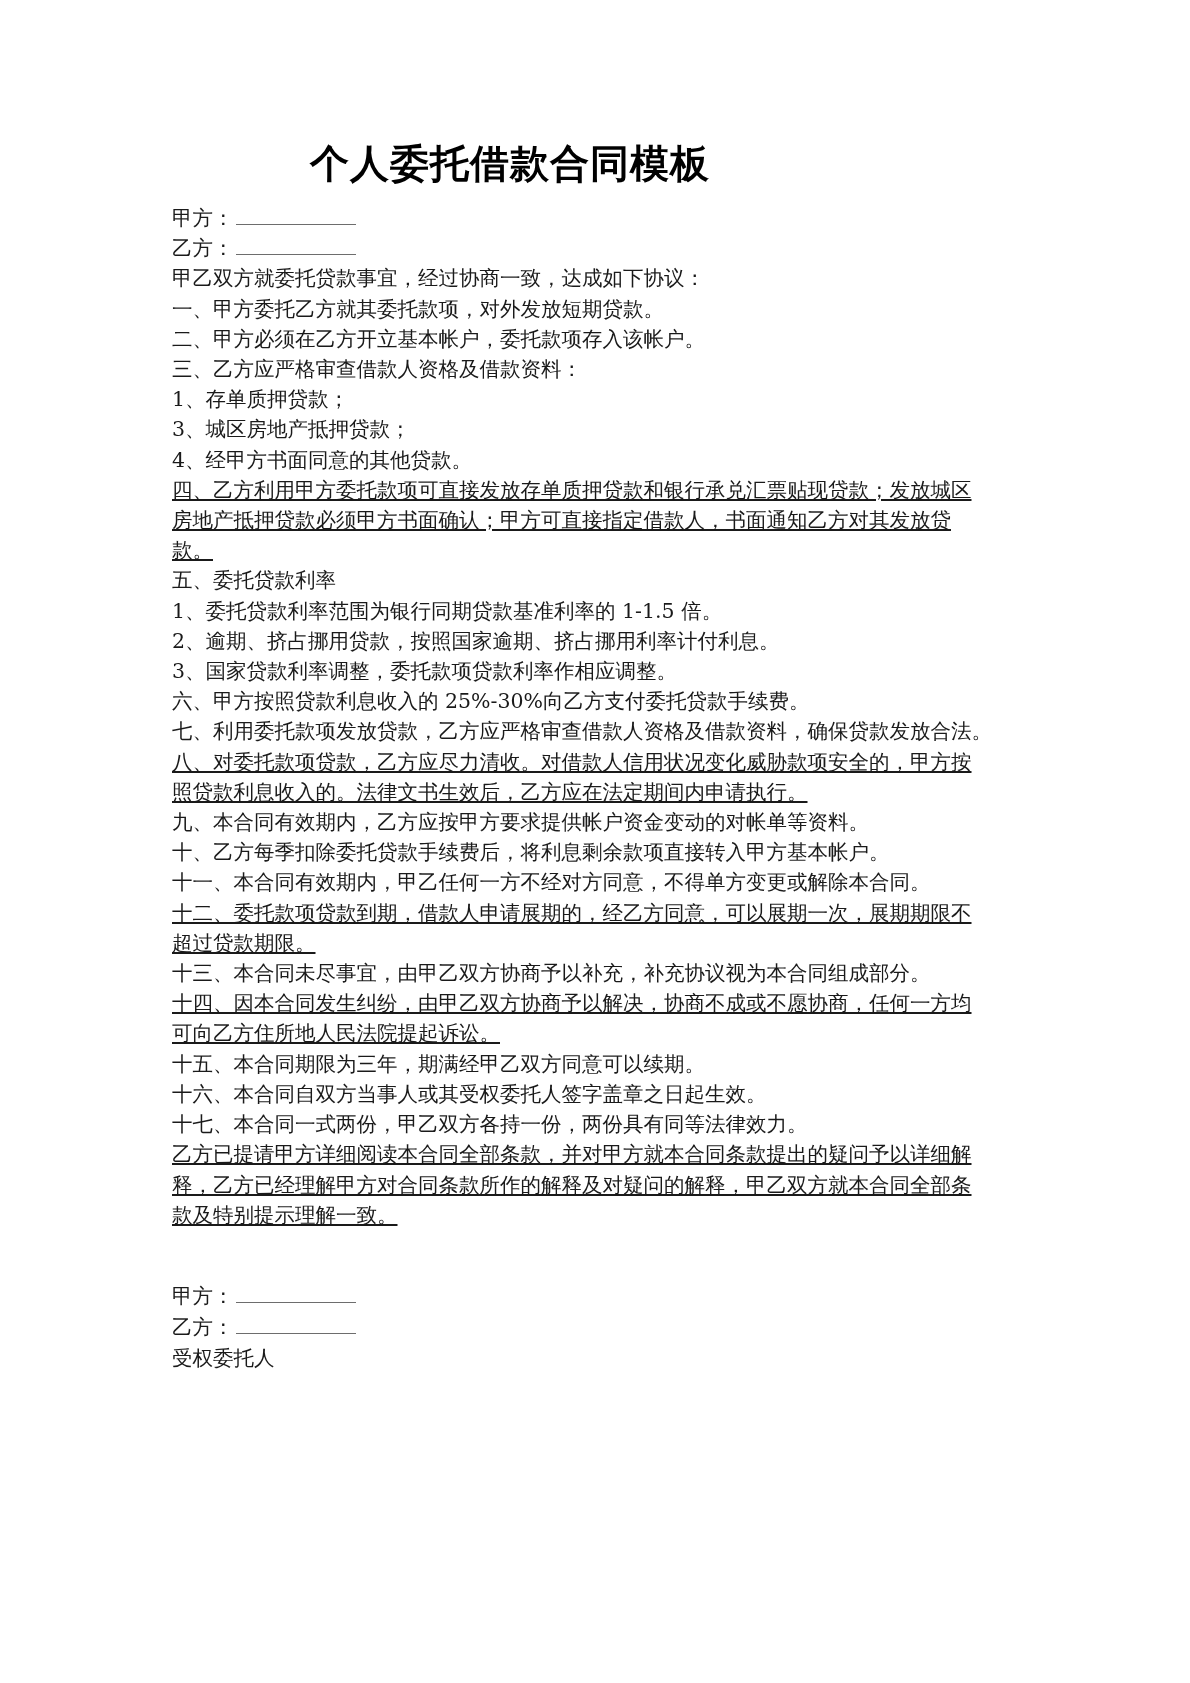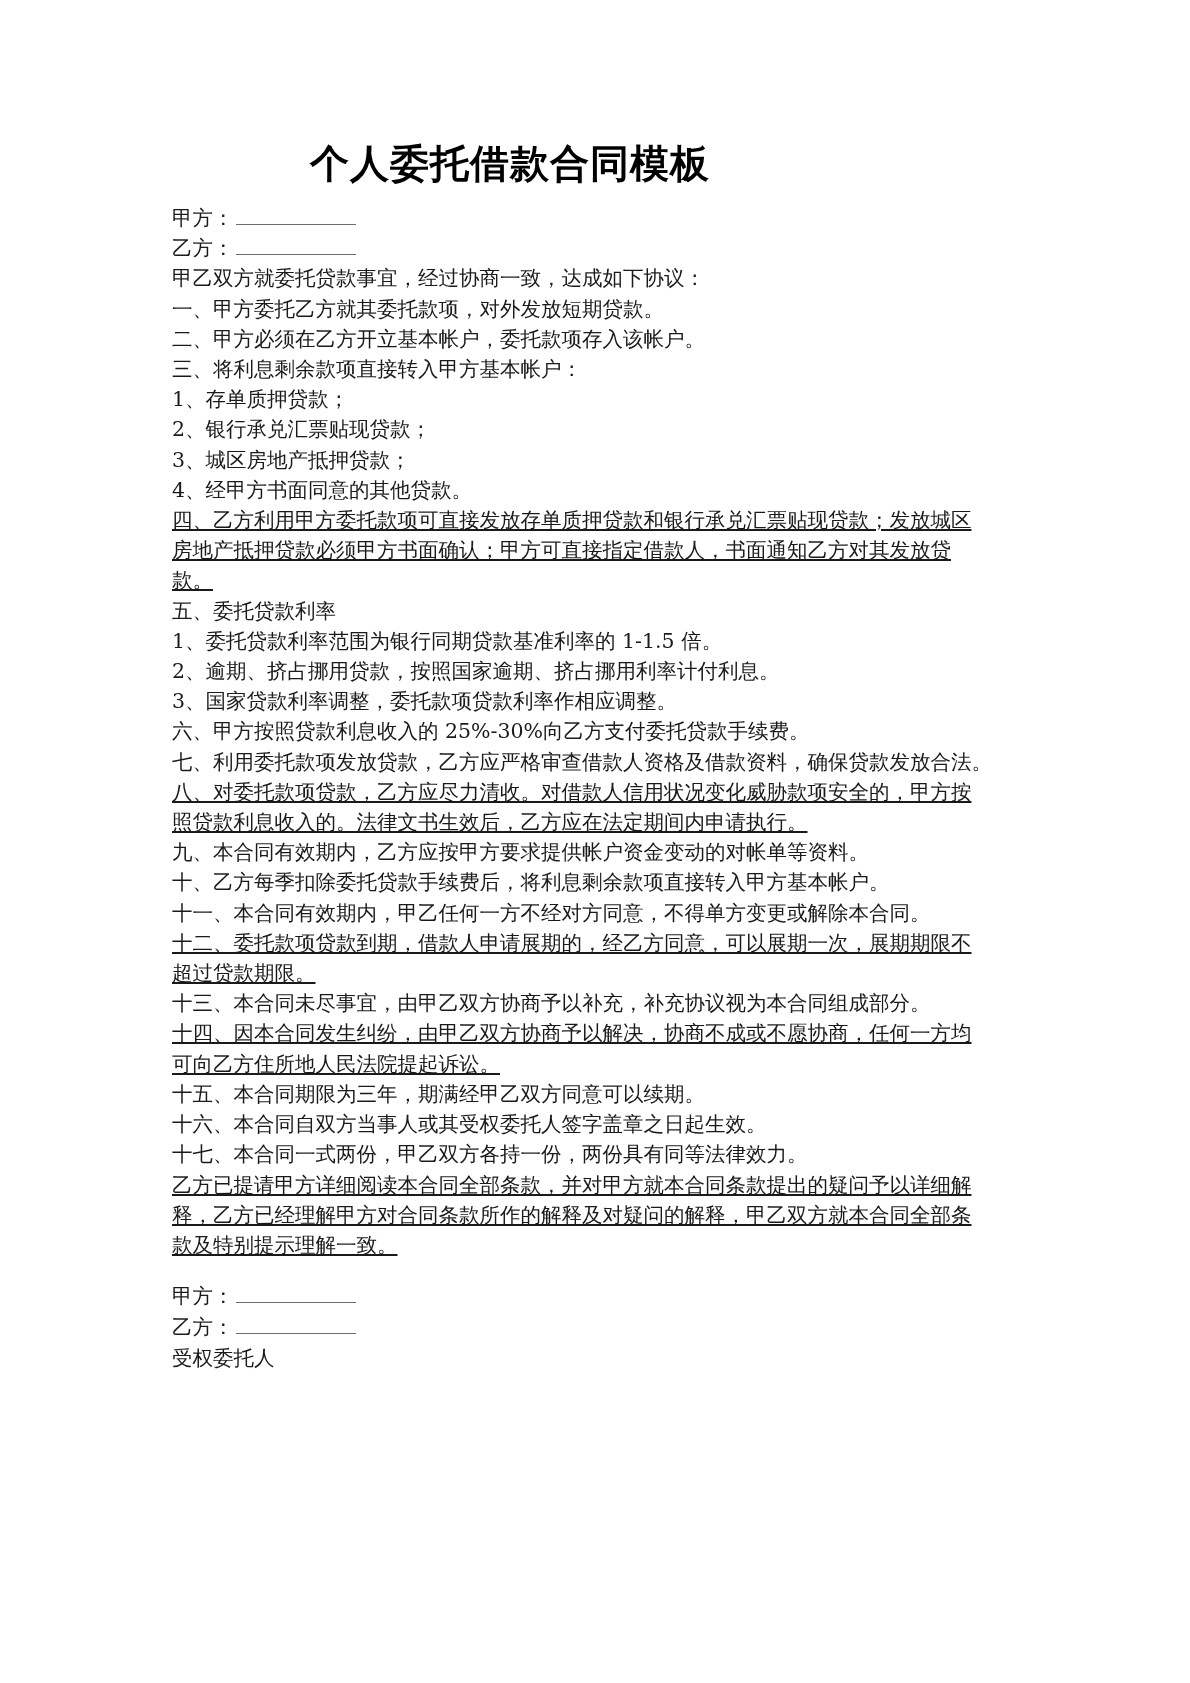--- a/index.html
+++ b/index.html
@@ -80,23 +80,22 @@
   <div class="body-block">
 
     <div class="line"><span>甲方：</span><span class="blank-fill"></span></div>
 
     <div class="line"><span>乙方：</span><span class="blank-fill"></span></div>
 
     <div class="line">甲乙双方就委托贷款事宜，经过协商一致，达成如下协议：</div>
 
     <div class="line">一、甲方委托乙方就其委托款项，对外发放短期贷款。</div>
     <div class="line">二、甲方必须在乙方开立基本帐户，委托款项存入该帐户。</div>
-    <div class="line">三、将利息剩余款项直接转入甲方基本帐户：</div>
+    <div class="line">三、乙方应严格审查借款人资格及借款资料：</div>
     <div class="line">1、存单质押贷款；</div>
-    <div class="line">2、银行承兑汇票贴现贷款；</div>
     <div class="line">3、城区房地产抵押贷款；</div>
     <div class="line">4、经甲方书面同意的其他贷款。</div>
     <div class="line wrap">四、乙方利用甲方委托款项可直接发放存单质押贷款和银行承兑汇票贴现贷款；发放城区房地产抵押贷款必须甲方书面确认；甲方可直接指定借款人，书面通知乙方对其发放贷款。</div>
     <div class="line">五、委托贷款利率</div>
     <div class="line">1、委托贷款利率范围为银行同期贷款基准利率的 1-1.5 倍。</div>
     <div class="line">2、逾期、挤占挪用贷款，按照国家逾期、挤占挪用利率计付利息。</div>
     <div class="line">3、国家贷款利率调整，委托款项贷款利率作相应调整。</div>
     <div class="line">六、甲方按照贷款利息收入的 25%-30%向乙方支付委托贷款手续费。</div>
     <div class="line">七、利用委托款项发放贷款，乙方应严格审查借款人资格及借款资料，确保贷款发放合法。</div>
     <div class="line wrap">八、对委托款项贷款，乙方应尽力清收。对借款人信用状况变化威胁款项安全的，甲方按照贷款利息收入的。法律文书生效后，乙方应在法定期间内申请执行。</div>

